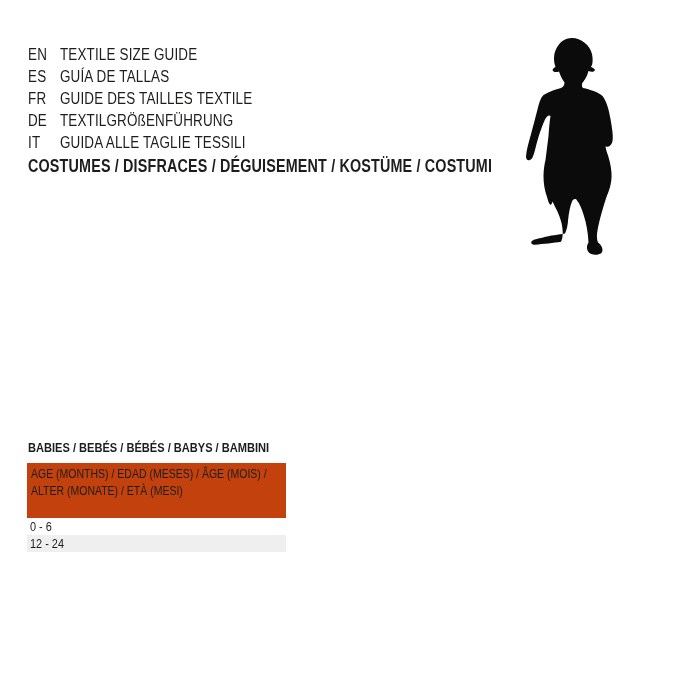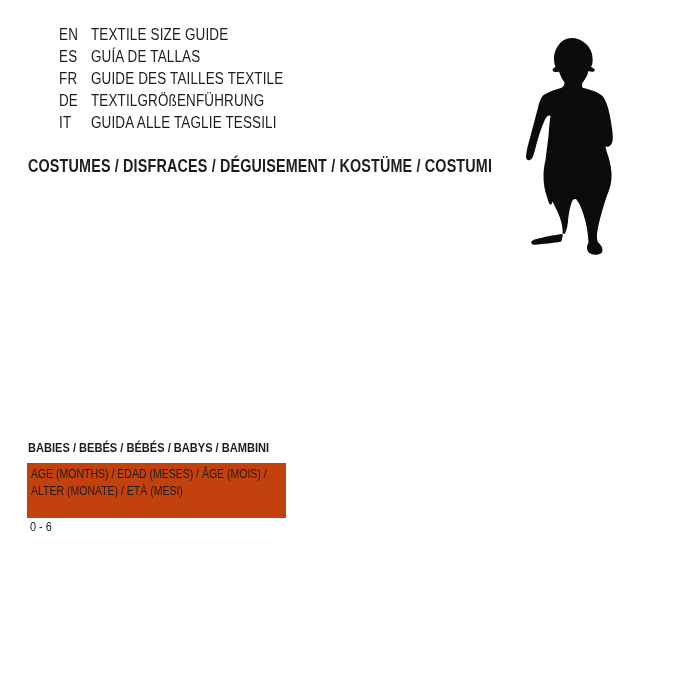--- a/index.html
+++ b/index.html
@@ -16,22 +16,21 @@
   .cond {
     display: inline-block;
     transform: scaleX(0.84);
     transform-origin: 0 50%;
     white-space: nowrap;
   }
   
   .lang-block {
     position: absolute;
     left: 28px;
-    top: 24px;
-    margin-left: 31px;
+    top: 44px;
   }
   .lang-row {
     display: flex;
     height: 22px;
     line-height: 22px;
     font-size: 16px;
     letter-spacing: 0.2px;
     transform: scaleX(0.84);
     transform-origin: 0 0;
     white-space: nowrap;
@@ -183,14 +182,17 @@
 
 <div class="size-table">
   <div class="table-header">
     <div class="hline">AGE (MONTHS) / EDAD (MESES) / ÂGE (MOIS) /</div>
     <div class="hline">ALTER (MONATE) / ETÀ (MESI)</div>
   </div>
   <div class="table-body">
     <div class="table-row">
       <span class="cond">0 - 6</span>
     </div>
+    <div class="table-row">
+      <span class="cond">12 - 24</span>
+    </div>
   </div>
 </div>
 
 </body></html>

